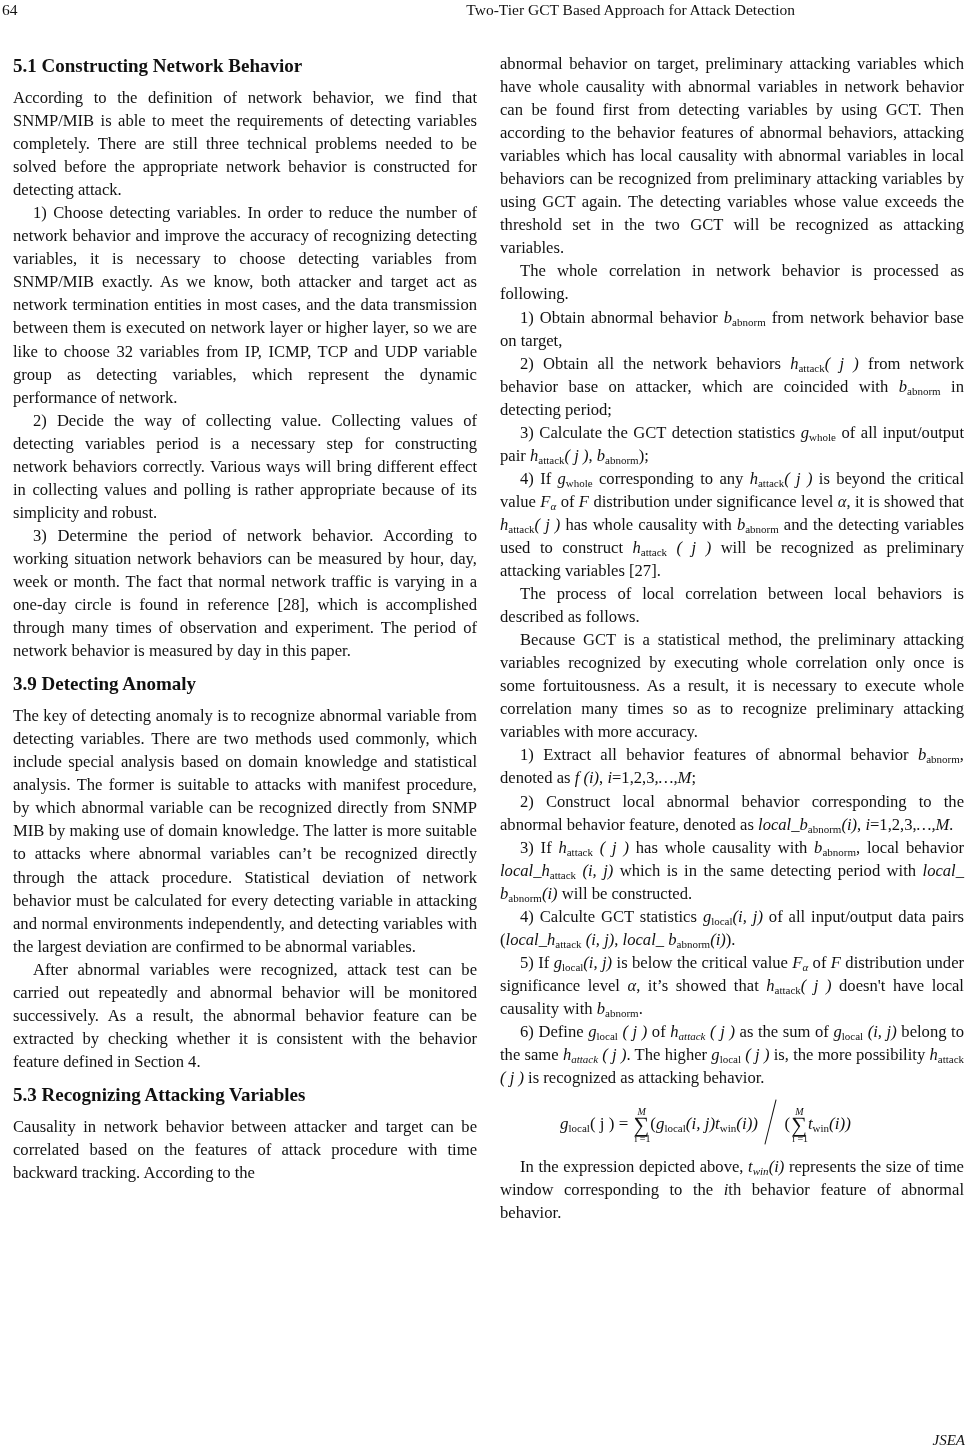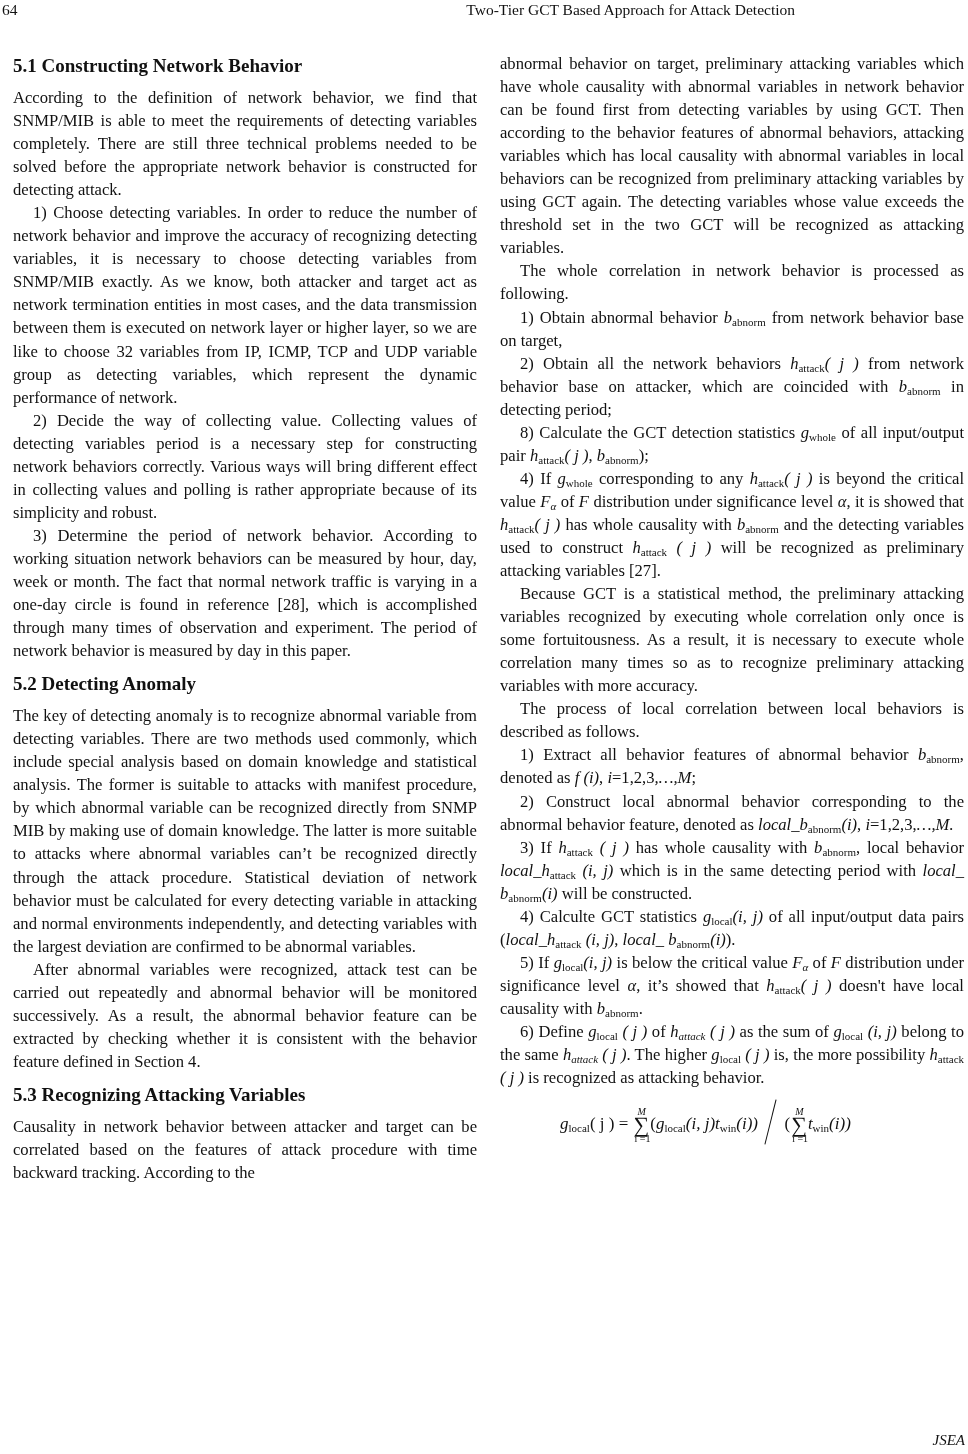--- a/index.html
+++ b/index.html
@@ -67,45 +67,45 @@
 
 <div class="col left">
   <h2 class="sec">5.1 Constructing Network Behavior</h2>
   <div class="gap-after-head"></div>
   <p>According to the definition of network behavior, we find that SNMP/MIB is able to meet the requirements of detecting variables completely. There are still three technical problems needed to be solved before the appropriate network behavior is constructed for detecting attack.</p>
   <p class="indent">1) Choose detecting variables. In order to reduce the number of network behavior and improve the accuracy of recognizing detecting variables, it is necessary to choose detecting variables from SNMP/MIB exactly. As we know, both attacker and target act as network termination entities in most cases, and the data transmission between them is executed on network layer or higher layer, so we are like to choose 32 variables from IP, ICMP, TCP and UDP variable group as detecting variables, which represent the dynamic performance of network.</p>
   <p class="indent">2) Decide the way of collecting value. Collecting values of detecting variables period is a necessary step for constructing network behaviors correctly. Various ways will bring different effect in collecting values and polling is rather appropriate because of its simplicity and robust.</p>
   <p class="indent">3) Determine the period of network behavior. According to working situation network behaviors can be measured by hour, day, week or month. The fact that normal network traffic is varying in a one-day circle is found in reference [28], which is accomplished through many times of observation and experiment. The period of network behavior is measured by day in this paper.</p>
 
   <div class="gap-before-head"></div>
-  <h2 class="sec">5.2 Detecting Anomaly</h2>
+  <h2 class="sec">3.9 Detecting Anomaly</h2>
   <div class="gap-after-head"></div>
   <p>The key of detecting anomaly is to recognize abnormal variable from detecting variables. There are two methods used commonly, which include special analysis based on domain knowledge and statistical analysis. The former is suitable to attacks with manifest procedure, by which abnormal variable can be recognized directly from SNMP MIB by making use of domain knowledge. The latter is more suitable to attacks where abnormal variables can’t be recognized directly through the attack procedure. Statistical deviation of network behavior must be calculated for every detecting variable in attacking and normal environments independently, and detecting variables with the largest deviation are confirmed to be abnormal variables.</p>
   <p class="indent">After abnormal variables were recognized, attack test can be carried out repeatedly and abnormal behavior will be monitored successively. As a result, the abnormal behavior feature can be extracted by checking whether it is consistent with the behavior feature defined in Section 4.</p>
 
   <div class="gap-before-head"></div>
   <h2 class="sec">5.3 Recognizing Attacking Variables</h2>
   <div class="gap-after-head"></div>
   <p>Causality in network behavior between attacker and target can be correlated based on the features of attack procedure with time backward tracking. According to the</p>
 </div>
 
 <div class="col right">
   <p>abnormal behavior on target, preliminary attacking variables which have whole causality with abnormal variables in network behavior can be found first from detecting variables by using GCT. Then according to the behavior features of abnormal behaviors, attacking variables which has local causality with abnormal variables in local behaviors can be recognized from preliminary attacking variables by using GCT again. The detecting variables whose value exceeds the threshold set in the two GCT will be recognized as attacking variables.</p>
   <p class="indent">The whole correlation in network behavior is processed as following.</p>
 
   <p class="indent"><span>1) Obtain abnormal behavior </span><i>b</i><sub>abnorm</sub><span> from network behavior base on target,</span></p>
 
   <p class="indent"><span>2) Obtain all the network behaviors </span><i>h</i><sub>attack</sub><i>( j )</i><span> from network behavior base on attacker, which are coincided with </span><i>b</i><sub>abnorm</sub><span> in detecting period;</span></p>
 
-  <p class="indent"><span>8) Calculate the GCT detection statistics </span><i>g</i><sub>whole</sub><span> of all input/output pair </span><i>h</i><sub>attack</sub><i>( j )</i><span>, </span><i>b</i><sub>abnorm</sub><span>);</span></p>
+  <p class="indent"><span>3) Calculate the GCT detection statistics </span><i>g</i><sub>whole</sub><span> of all input/output pair </span><i>h</i><sub>attack</sub><i>( j )</i><span>, </span><i>b</i><sub>abnorm</sub><span>);</span></p>
 
   <p class="indent"><span>4) If </span><i>g</i><sub>whole</sub><span> corresponding to any </span><i>h</i><sub>attack</sub><i>( j )</i><span> is beyond the critical value </span><i>F</i><sub><i>α</i></sub><span> of </span><i>F</i><span> distribution under significance level </span><i>α</i><span>, it is showed that </span><i>h</i><sub>attack</sub><i>( j )</i><span> has whole causality with </span><i>b</i><sub>abnorm</sub><span> and the detecting variables used to construct </span><i>h</i><sub>attack</sub> <i>( j )</i><span> will be recognized as preliminary attacking variables [27].</span></p>
 
+  <p class="indent">The process of local correlation between local behaviors is described as follows.</p>
   <p class="indent">Because GCT is a statistical method, the preliminary attacking variables recognized by executing whole correlation only once is some fortuitousness. As a result, it is necessary to execute whole correlation many times so as to recognize preliminary attacking variables with more accuracy.</p>
-  <p class="indent">The process of local correlation between local behaviors is described as follows.</p>
 
   <p class="indent"><span>1) Extract all behavior features of abnormal behavior </span><i>b</i><sub>abnorm</sub><span>, denoted as </span><i>f (i)</i><span>, </span><i>i</i><span>=1,2,3</span><i>,…,M</i><span>;</span></p>
 
   <p class="indent"><span>2) Construct local abnormal behavior corresponding to the abnormal behavior feature, denoted as </span><i>local_b</i><sub>abnorm</sub><i>(i)</i><span>, </span><i>i</i><span>=1,2,3,</span><i>…,M.</i></p>
 
   <p class="indent"><span>3) If </span><i>h</i><sub>attack</sub><i> ( j )</i><span> has whole causality with </span><i>b</i><sub>abnorm</sub><span>, local behavior </span><i>local_h</i><sub>attack</sub><i> (i, j)</i><span> which is in the same detecting period with </span><i>local_ b</i><sub>abnorm</sub><i>(i)</i><span> will be constructed.</span></p>
 
   <p class="indent"><span>4) Calculte GCT statistics </span><i>g</i><sub>local</sub><i>(i, j)</i><span> of all input/output data pairs (</span><i>local_h</i><sub>attack</sub><i> (i, j)</i><span>, </span><i>local_ b</i><sub>abnorm</sub><i>(i)</i><span>).</span></p>
 
   <p class="indent"><span>5) If </span><i>g</i><sub>local</sub><i>(i,  j)</i><span> is below the critical value </span><i>F</i><sub><i>α</i></sub><span> of </span><i>F</i><span> distribution under significance level </span><i>α</i><span>, it’s showed that </span><i>h</i><sub>attack</sub><i>( j )</i><span> doesn't have local causality with </span><i>b</i><sub>abnorm</sub><span>.</span></p>
@@ -114,18 +114,19 @@
 
   <div class="formula">
     <div class="f-inner">
       <i>g</i><sub>local</sub><span>( j ) =</span>
       <span class="sigma"><span class="lim-top">M</span><span>∑</span><span class="lim-bot">i =1</span></span><span>(</span><i>g</i><sub>local</sub><i>(i, j)</i><i>t</i><sub>win</sub><i>(i))</i>
       <span class="slash"></span>
       <span>(</span><span class="sigma"><span class="lim-top">M</span><span>∑</span><span class="lim-bot">i =1</span></span><i>t</i><sub>win</sub><i>(i))</i>
     </div>
   </div>
 
+  <p class="indent"><span>In the expression depicted above, </span><i>t</i><sub><i>win</i></sub><i>(i)</i><span> represents the size of time window corresponding to the </span><i>i</i><span>th behavior feature of abnormal behavior.</span></p>
 </div>
 
 <div class="footer">
   <span class="copyright">Copyright © 2008 SciRes</span>
   <span class="journal">JSEA</span>
 </div>
 
 </body></html>

